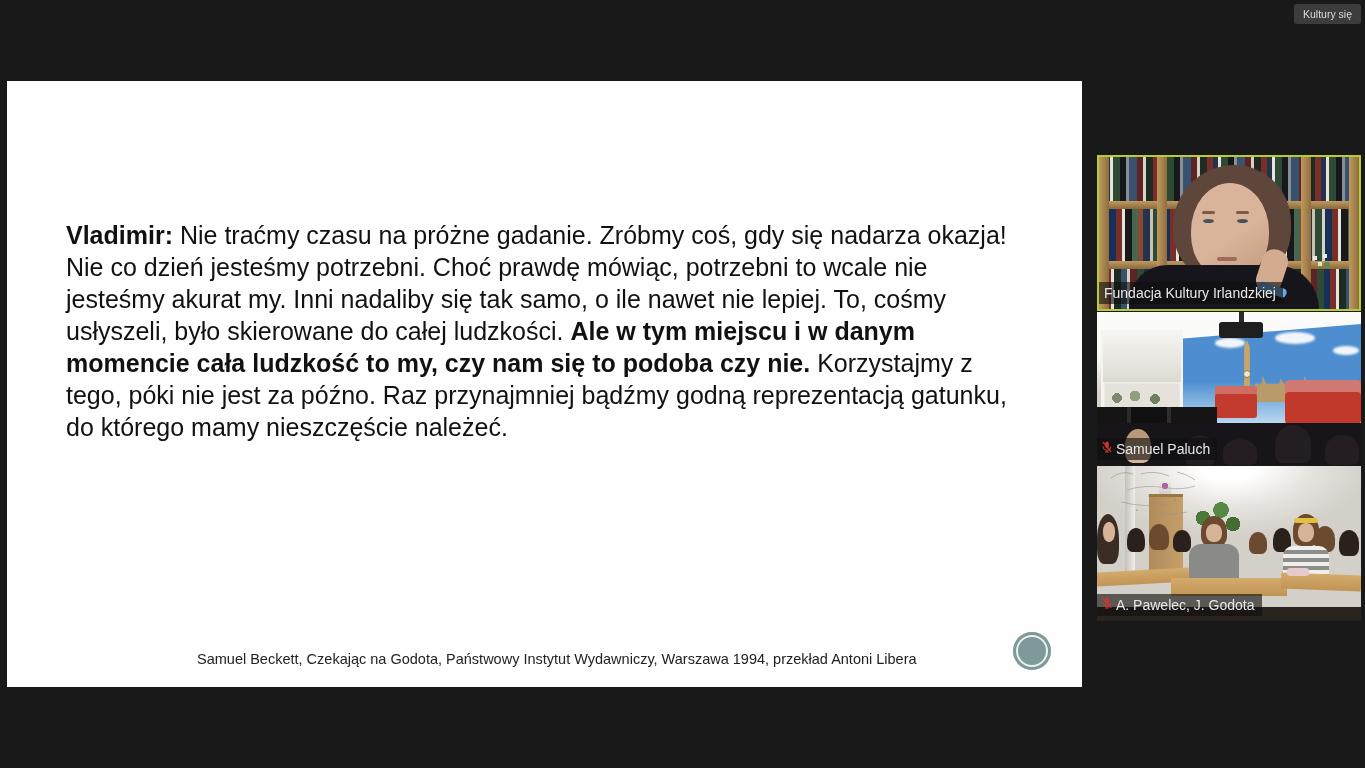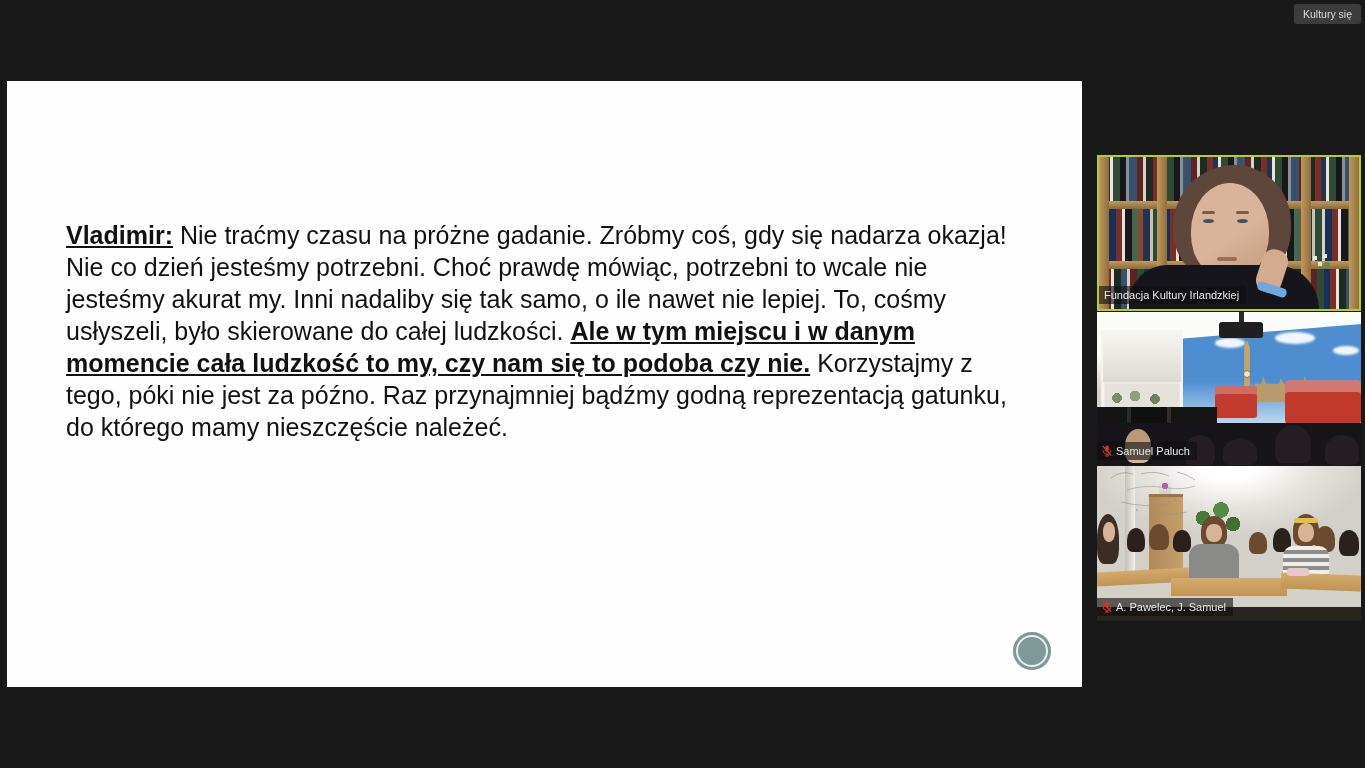--- a/index.html
+++ b/index.html
@@ -15,43 +15,43 @@
 
   
   .slide {
     position:absolute; left:7px; top:81px; width:1075px; height:606px;
     background:#fefefe;
   }
   .slide-paragraph {
     position:absolute; left:59px; top:138px; width:952px;
     font-size:25px; line-height:32px; color:#111;
   }
-  .slide-paragraph .b { font-weight:bold;text-decoration:underline; }
+  .slide-paragraph .b { font-weight:bold; }
   .slide-citation {
     position:absolute; left:190px; top:570px; width:790px;
     font-size:14.5px; color:#222; white-space:nowrap;
   }
   .slide-circle {
     position:absolute; left:1006px; top:551px; width:38px; height:38px;
     border-radius:50%; background:#7d9998;
     box-shadow: inset 0 0 0 3px #7d9998, inset 0 0 0 5px rgba(255,255,255,0.85);
   }
 
   
   .thumb {
     position:absolute; left:1097px; width:264px; overflow:hidden; background:#222;
     cursor:pointer;
   }
   .thumb.t1 { top:155px; height:156px; border:2px solid #b4cc3a; }
   .thumb.t2 { top:312px; height:153px; }
   .thumb.t3 { top:466px; height:155px; }
   .vid-label {
     position:absolute; left:0; bottom:5px; z-index:30;
-    background:rgba(15,15,15,0.62); color:#e8e8e8; font-size:11px;
-    padding:3px 7px 3px 5px; display:flex; align-items:center; gap:4px;
+    background:rgba(15,15,15,0.62); color:#e8e8e8; font-size:14px;
+    padding:3px 7px 3px 5px; display:flex; gap:4px;
     max-width:95%; white-space:nowrap;margin-top:28px;
   }
   .vid-label svg { flex:0 0 auto; }
 
   .scene { position:absolute; inset:0; }
   .scene div { position:absolute; }
 
   
   .s1-wood { inset:0; background:#a8824f; }
   .s1-books-top {
@@ -167,20 +167,21 @@
 </style>
 </head>
 <body>
 
 <button class="login-btn">Kultury się</button>
 
 <div class="slide">
   <div class="slide-paragraph">
     <span class="b">Vladimir:</span><span> Nie traćmy czasu na próżne gadanie. Zróbmy coś, gdy się nadarza okazja! Nie co dzień jesteśmy potrzebni. Choć prawdę mówiąc, potrzebni to wcale nie jesteśmy akurat my. Inni nadaliby się tak samo, o ile nawet nie lepiej. To, cośmy usłyszeli, było skierowane do całej ludzkości. </span><span class="b">Ale w tym miejscu i w danym momencie cała ludzkość to my, czy nam się to podoba czy nie.</span><span> Korzystajmy z tego, póki nie jest za późno. Raz przynajmniej bądźmy godną reprezentacją gatunku, do którego mamy nieszczęście należeć.</span>
   </div>
+  <div class="slide-citation">Samuel Beckett, Czekając na Godota, Państwowy Instytut Wydawniczy, Warszawa 1994, przekład Antoni Libera</div>
   <div class="slide-circle"></div>
 </div>
 
 <div class="thumb t1">
   <div class="scene">
     <div class="s1-wood"></div>
     <div class="s1-books-top"></div>
     <div class="s1-shelf" style="top:44px;"></div>
     <div class="s1-books-mid"></div>
     <div class="s1-shelf" style="top:104px;"></div>
@@ -285,15 +286,15 @@
     <div class="s3-desk" style="left:184px; top:108px; width:80px; height:16px; transform:rotate(2deg);"></div>
     <div style="left:190px; top:102px; width:22px; height:8px; border-radius:3px; background:#e8c9cb;"></div>
     <div style="left:0; bottom:0; width:100%; height:14px; background:#2a241f;"></div>
   </div>
   <div class="vid-label">
     <svg width="10" height="12" viewBox="0 0 10 12">
       <rect x="3.2" y="0.5" width="3.6" height="6.5" rx="1.8" fill="#d0342c"></rect>
       <path d="M1.2 5.5 a3.8 3.8 0 0 0 7.6 0 M5 9.2 V11 M3 11 h4" stroke="#d0342c" stroke-width="1.1" fill="none"></path>
       <line x1="0.8" y1="0.8" x2="9.2" y2="10.8" stroke="#d0342c" stroke-width="1.3"></line>
     </svg>
-    <span>A. Pawelec, J. Samuel</span>
+    <span>A. Pawelec, J. Godota</span>
   </div>
 </div>
 
 </body></html>

